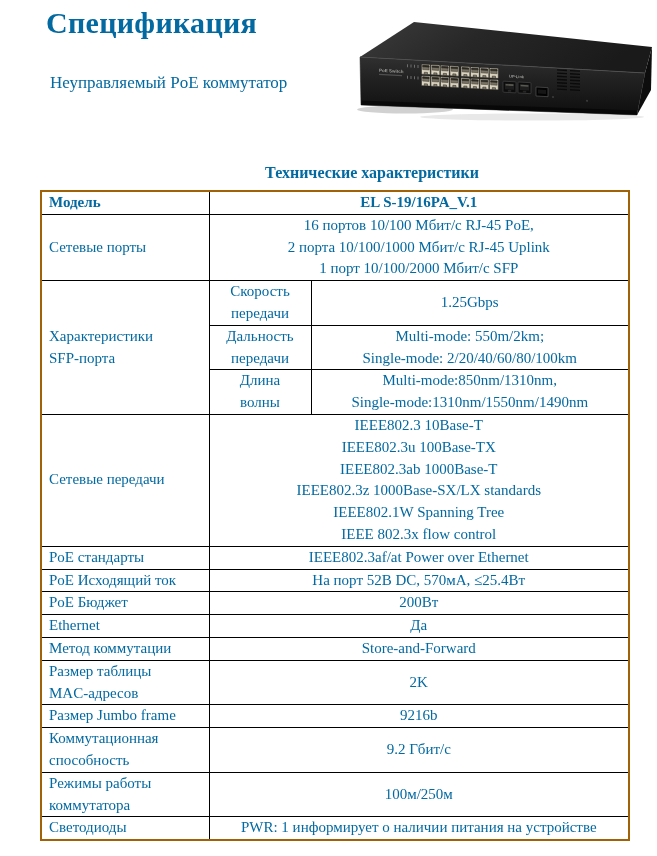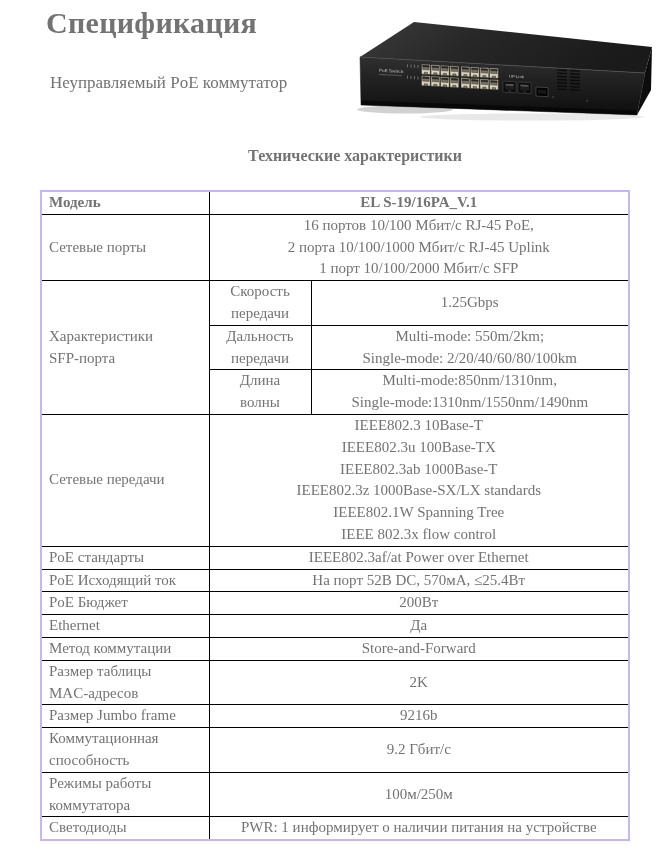--- a/index.html
+++ b/index.html
@@ -3,21 +3,21 @@
 <meta charset="utf-8">
 <style>
   html, body { margin: 0; padding: 0; background: #ffffff; }
   .page {
     position: relative;
     width: 657px;
     height: 856px;
     background: #ffffff;
     overflow: hidden;
     font-family: "Liberation Serif", serif;
-    color: #737373;
+    color: #0369a1;
   }
   .doc-title {
     position: absolute;
     left: 46px;
     top: 6px;
     margin: 0;
     font-size: 30px;
     font-weight: bold;
     letter-spacing: 0.3px;
   }
@@ -34,33 +34,33 @@
     left: 357px;
     top: 6px;
     width: 296px;
     height: 125px;
   }
   .section-heading {
     position: absolute;
     left: 70px;
     top: 147px;
     width: 570px;
-    margin: 0;
+    margin: 17px;
     text-align: center;
     font-size: 16px;
     font-weight: bold;
   }
   table.spec {
     position: absolute;
     left: 40px;
     top: 190px;
     width: 588px;
     border-collapse: collapse;
     table-layout: fixed;
-    border: 2px solid #c4b5fd;
+    border: 2px solid #a16207;
     font-size: 15px;
     line-height: 21.8px;
   }
   table.spec td {
     border: 1px solid #000;
     vertical-align: middle;
     white-space: pre-line;
     overflow: hidden;
   }
   td.label-cell { text-align: left; padding: 0 4px 0 7px; }

